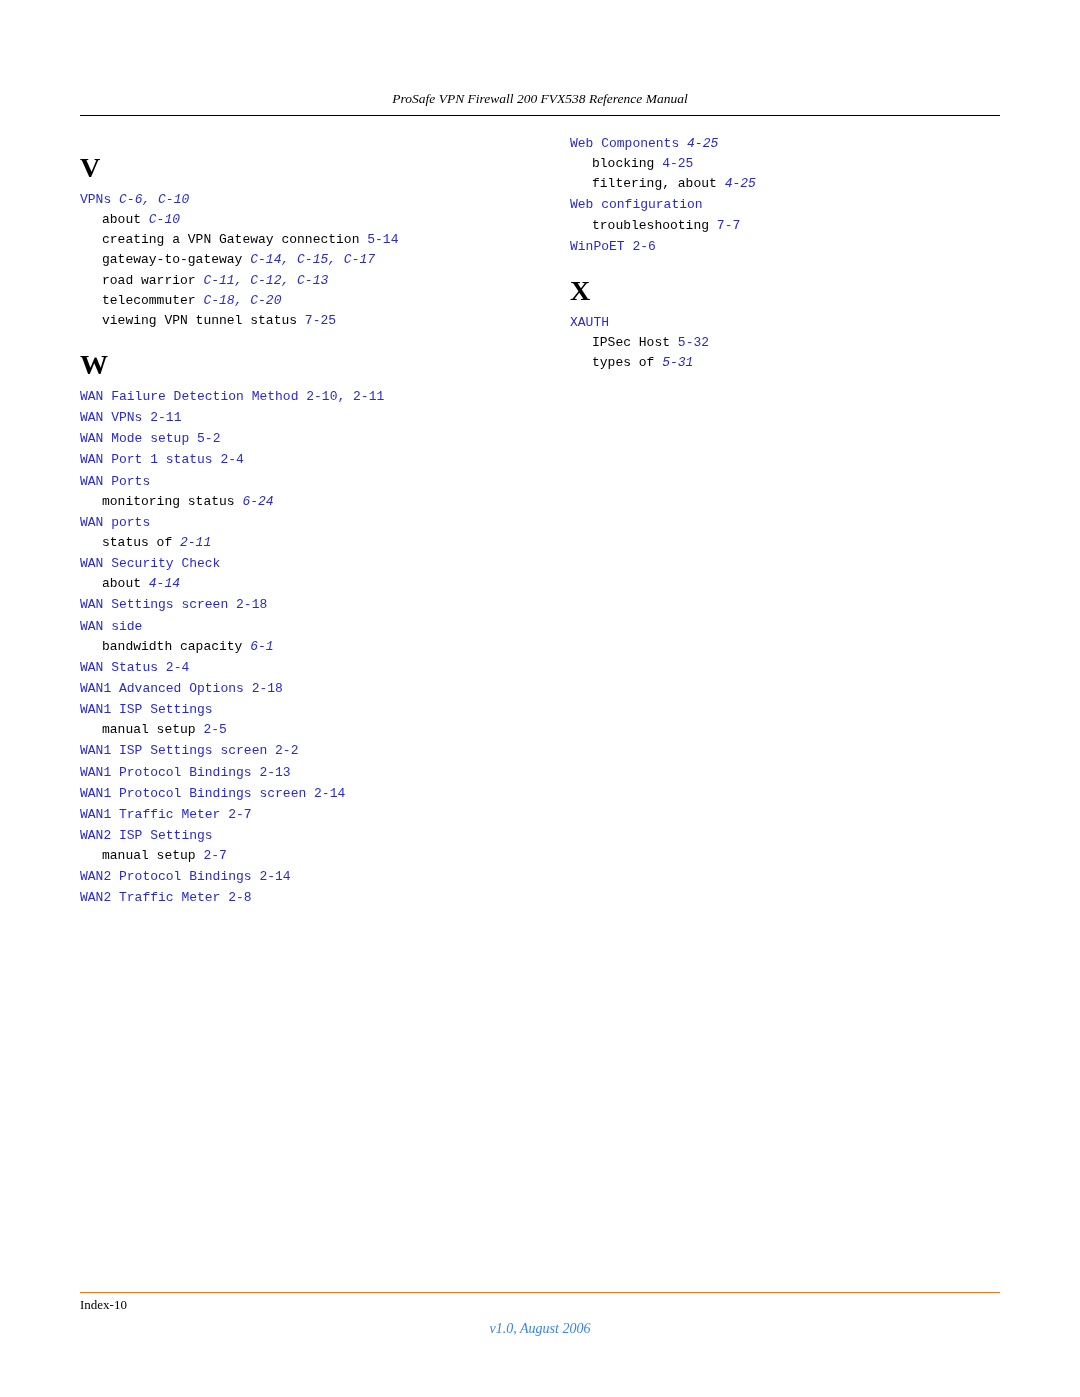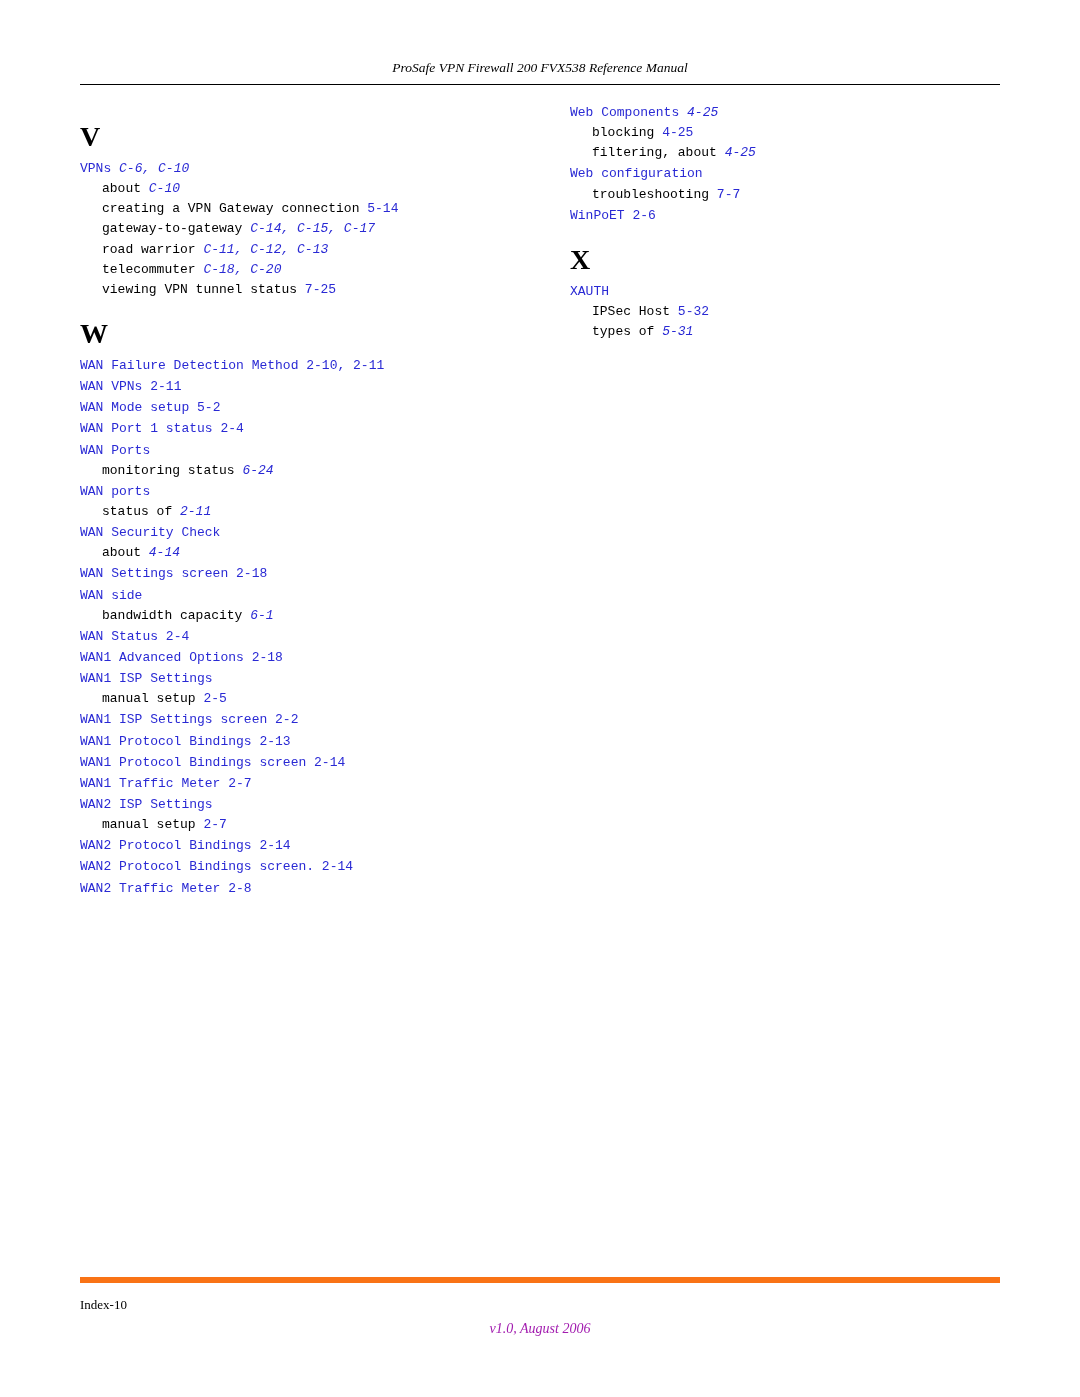--- a/index.html
+++ b/index.html
@@ -18,20 +18,21 @@
       padding: 60px 80px 60px 80px;
       display: flex;
       flex-direction: column;
     }
     .header {
       display: flex;
       justify-content: center;
       border-bottom: 1px solid #000;
       padding-bottom: 8px;
       margin-bottom: 18px;
+      margin-top: 31px;
     }
     .header-title {
       font-style: italic;
       font-size: 13.5px;
       color: #000;
     }
     .content-area {
       display: flex;
       flex-direction: row;
       flex: 1;
@@ -63,37 +64,37 @@
       font-family: Liberation Mono, monospace;
     }
     .entry-main {
       display: block;
     }
     .entry-sub {
       display: block;
       padding-left: 22px;
     }
     .footer {
-      border-top: 6px solid #f97316;
+      border-top: 1px solid #f97316;
       margin-top: 30px;
-      padding-top: 14px;
+      padding-top: 4px;
       display: flex;
       justify-content: flex-end;
       align-items: flex-start;
     }
     .footer-index {
       font-size: 13px;
       color: #000;
     }
     .footer-version {
       width: 100%;
       text-align: center;
       font-style: italic;
       font-size: 14px;
-      color: #a21caf;
+      color: #3b82f6;
       margin-top: 10px;
     }
     .footer-bottom {
       display: flex;
       flex-direction: column;
       width: 100%;
     }
     .footer-row {
       display: flex;
       justify-content: space-between;
@@ -261,25 +262,20 @@
           manual setup&nbsp;<a class="link">2-7</a>
         </span>
       </div>
 
       <div class="entry">
         <span class="entry-main">
           <a class="link">WAN2 Protocol Bindings</a>&nbsp;<a class="link">2-14</a>
         </span>
       </div>
 
-      <div class="entry">
-        <span class="entry-main">
-          <a class="link">WAN2 Protocol Bindings screen.</a>&nbsp;<a class="link">2-14</a>
-        </span>
-      </div>
 
       <div class="entry">
         <span class="entry-main">
           <a class="link">WAN2 Traffic Meter</a>&nbsp;<a class="link">2-8</a>
         </span>
       </div>
 
     </div>
 
     <div class="right-col">

